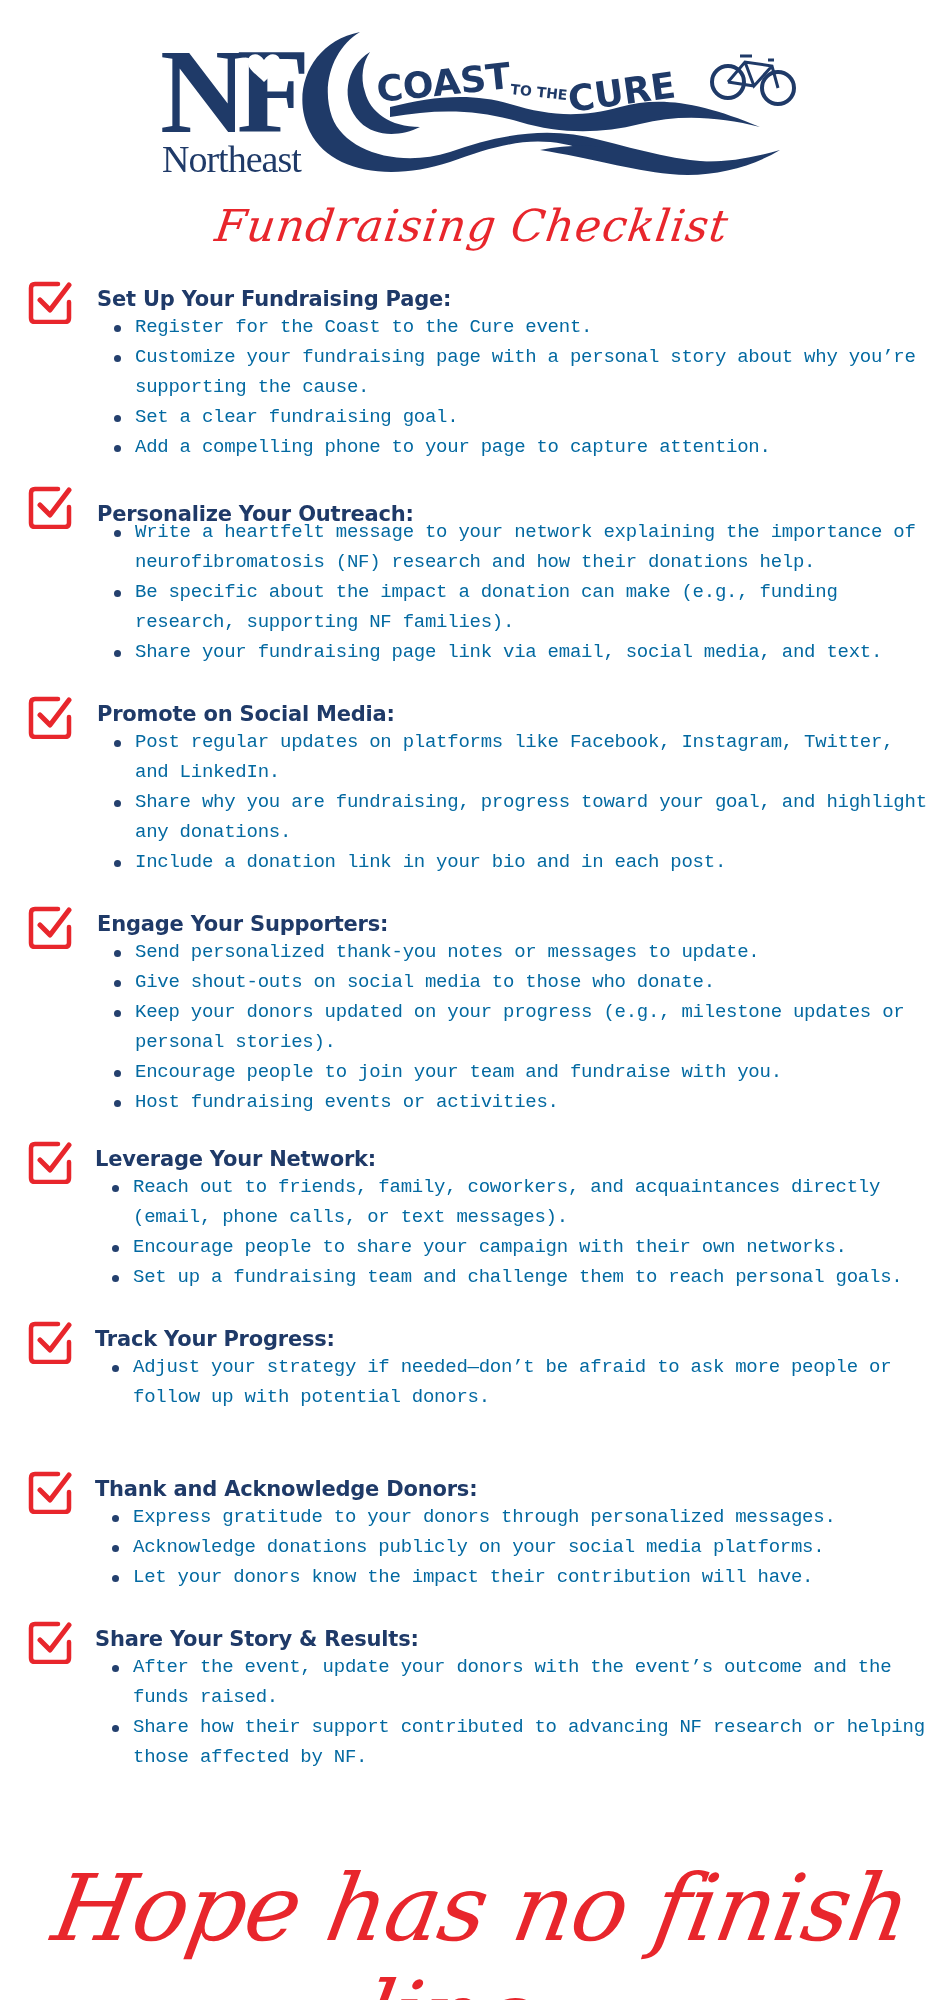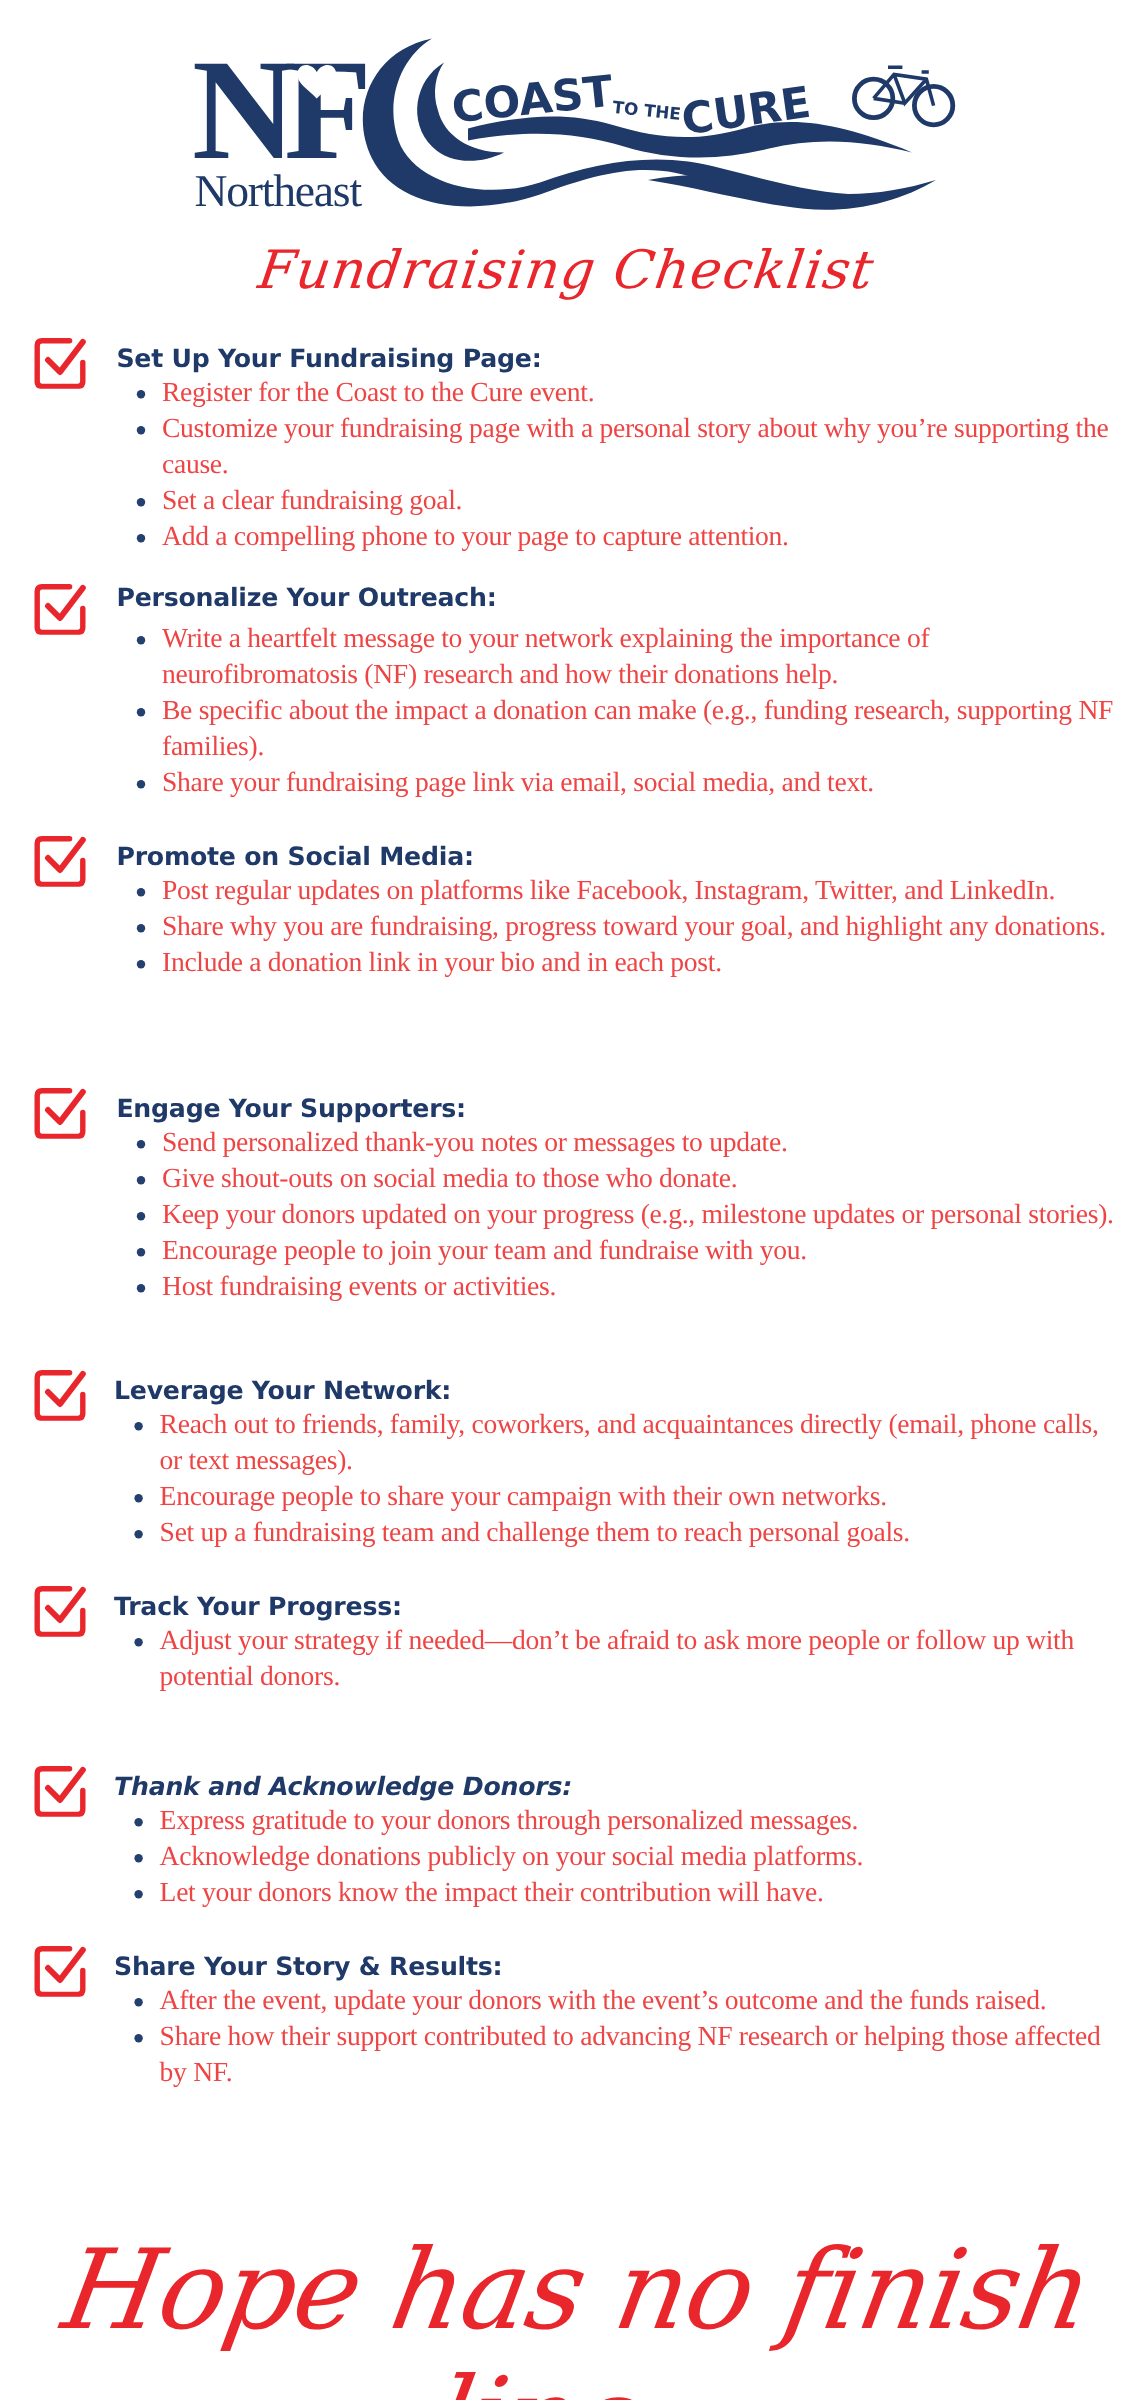--- a/index.html
+++ b/index.html
@@ -15,23 +15,23 @@
   }
 
   .section { position: absolute; left: 0; width: 944px; }
   .check { position: absolute; left: 28px; top: 0; width: 44px; height: 44px; }
   .heading {
     position: absolute; font-weight: bold; font-size: 21px; line-height: 26px; color: #1f3a68;
     font-family: "DejaVu Sans", sans-serif; letter-spacing: -0.2px;
   }
   .bullets { position: absolute; list-style: none; }
   .bullets li {
-    position: relative; font-size: 23px; line-height: 30px; color: #ef4444;
+    position: relative; font-size: 19px; line-height: 30px; color: #0369a1;
     padding-left: 24px; letter-spacing: -0.25px;
-    font-family: Liberation Serif, serif; font-weight: normal;
+    font-family: Liberation Mono, monospace; font-weight: normal;
   }
   .bullets li::before {
     content: ""; position: absolute; left: 3px; top: 13px; width: 7px; height: 7px; border-radius: 50%; background: #24406e;
   }
 
   .tagline {
     position: absolute; left: 0; width: 944px; top: 1855px; text-align: center;
     font-family: "DejaVu Serif", serif; font-style: italic; font-size: 92px;
     color: #e8262c; transform: skewX(-10deg); letter-spacing: -1px;
   }
@@ -81,21 +81,21 @@
         <li>Customize your fundraising page with a personal story about why you’re supporting the cause.</li>
         <li>Set a clear fundraising goal.</li>
         <li>Add a compelling phone to your page to capture attention.</li>
       </ul>
     </div>
     <div class="section" style="top: 485px;">
       <svg class="check" viewBox="0 0 44 44">
         <path d="M30 4 H7 Q3 4 3 8 V38 Q3 42 7 42 H37 Q41 42 41 38 V22" fill="none" stroke="#e8262c" stroke-width="4.5" stroke-linecap="round"></path>
         <path d="M12 20 L22 30 L41 5" fill="none" stroke="#e8262c" stroke-width="5" stroke-linecap="round" stroke-linejoin="round"></path>
       </svg>
-      <div class="heading" style="left: 97px; top: 0; text-align: right;">Personalize Your Outreach:</div>
+      <div class="heading" style="left: 97px; top: 16px; text-align: right;">Personalize Your Outreach:</div>
       <ul class="bullets" style="left: 111px; top: 32px; width: 819px;">
         <li>Write a heartfelt message to your network explaining the importance of neurofibromatosis (NF) research and how their donations help.</li>
         <li>Be specific about the impact a donation can make (e.g., funding research, supporting NF families).</li>
         <li>Share your fundraising page link via email, social media, and text.</li>
       </ul>
     </div>
     <div class="section" style="top: 695px;">
       <svg class="check" viewBox="0 0 44 44">
         <path d="M30 4 H7 Q3 4 3 8 V38 Q3 42 7 42 H37 Q41 42 41 38 V22" fill="none" stroke="#e8262c" stroke-width="4.5" stroke-linecap="round"></path>
         <path d="M12 20 L22 30 L41 5" fill="none" stroke="#e8262c" stroke-width="5" stroke-linecap="round" stroke-linejoin="round"></path>
@@ -141,21 +141,21 @@
       <div class="heading" style="left: 95px; top: 6px;">Track Your Progress:</div>
       <ul class="bullets" style="left: 109px; top: 32px; width: 821px;">
         <li>Adjust your strategy if needed—don’t be afraid to ask more people or follow up with potential donors.</li>
       </ul>
     </div>
     <div class="section" style="top: 1470px;">
       <svg class="check" viewBox="0 0 44 44">
         <path d="M30 4 H7 Q3 4 3 8 V38 Q3 42 7 42 H37 Q41 42 41 38 V22" fill="none" stroke="#e8262c" stroke-width="4.5" stroke-linecap="round"></path>
         <path d="M12 20 L22 30 L41 5" fill="none" stroke="#e8262c" stroke-width="5" stroke-linecap="round" stroke-linejoin="round"></path>
       </svg>
-      <div class="heading" style="left: 95px; top: 6px; font-style: italic;">Thank and Acknowledge Donors:</div>
+      <div class="heading" style="left: 95px; top: 6px;">Thank and Acknowledge Donors:</div>
       <ul class="bullets" style="left: 109px; top: 32px; width: 821px;">
         <li>Express gratitude to your donors through personalized messages.</li>
         <li>Acknowledge donations publicly on your social media platforms.</li>
         <li>Let your donors know the impact their contribution will have.</li>
       </ul>
     </div>
     <div class="section" style="top: 1620px;">
       <svg class="check" viewBox="0 0 44 44">
         <path d="M30 4 H7 Q3 4 3 8 V38 Q3 42 7 42 H37 Q41 42 41 38 V22" fill="none" stroke="#e8262c" stroke-width="4.5" stroke-linecap="round"></path>
         <path d="M12 20 L22 30 L41 5" fill="none" stroke="#e8262c" stroke-width="5" stroke-linecap="round" stroke-linejoin="round"></path>

